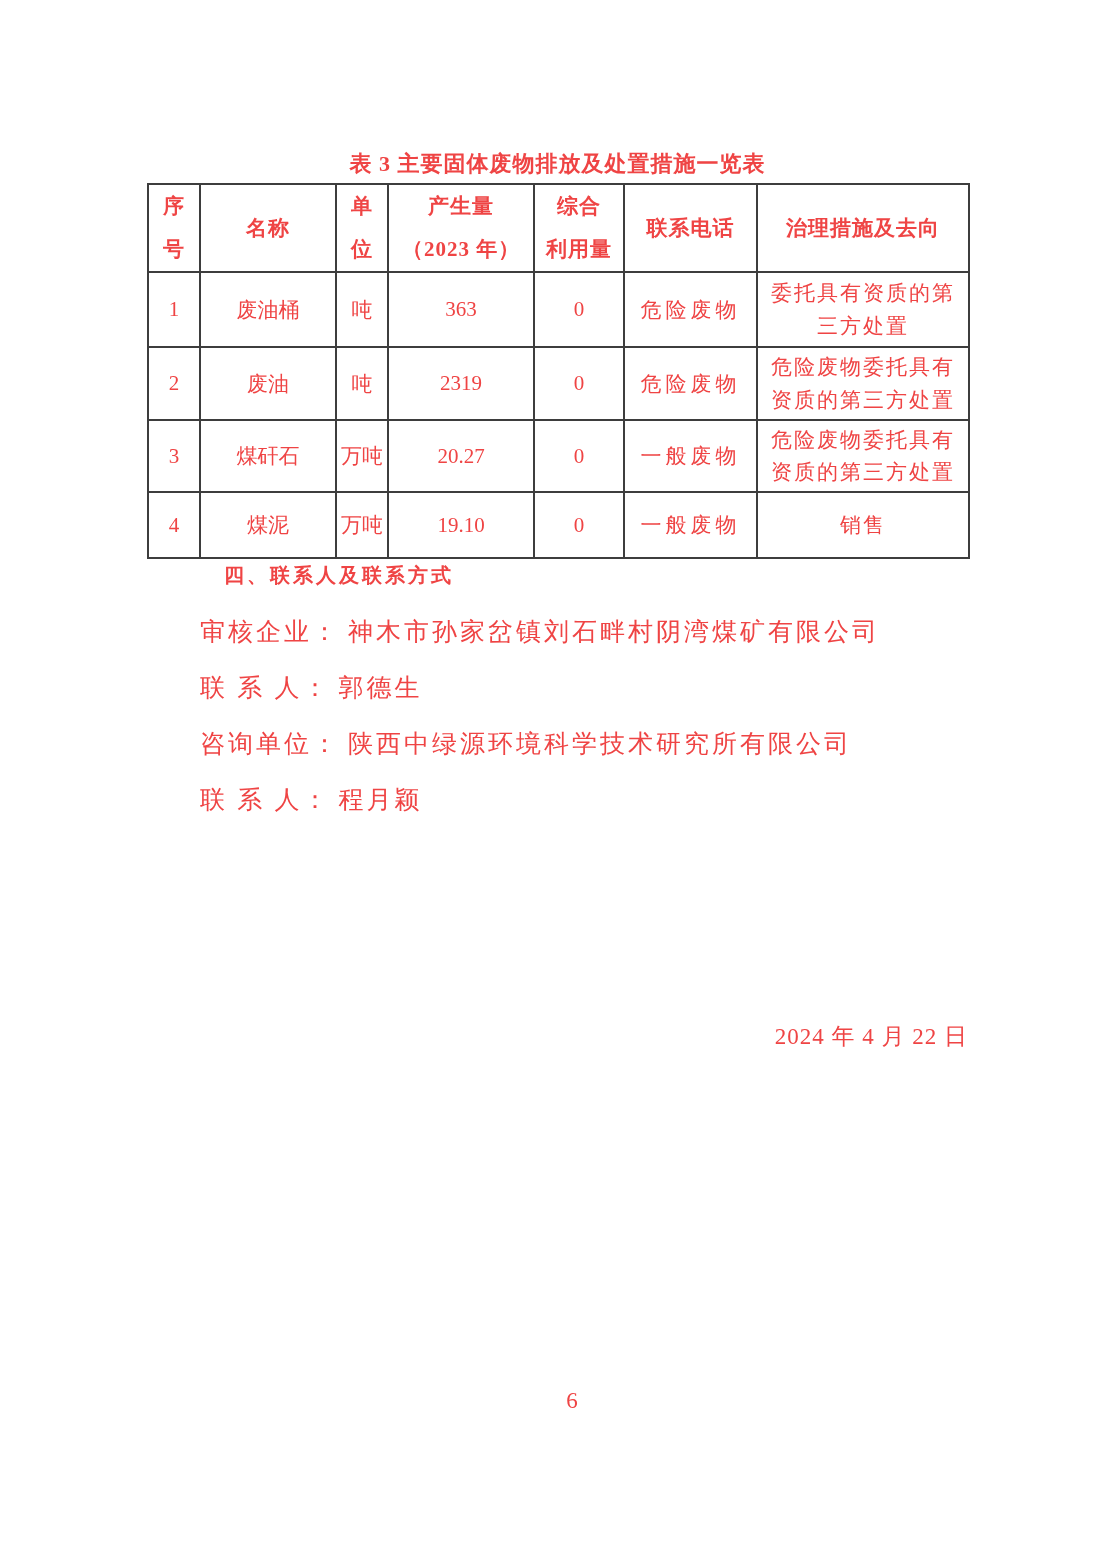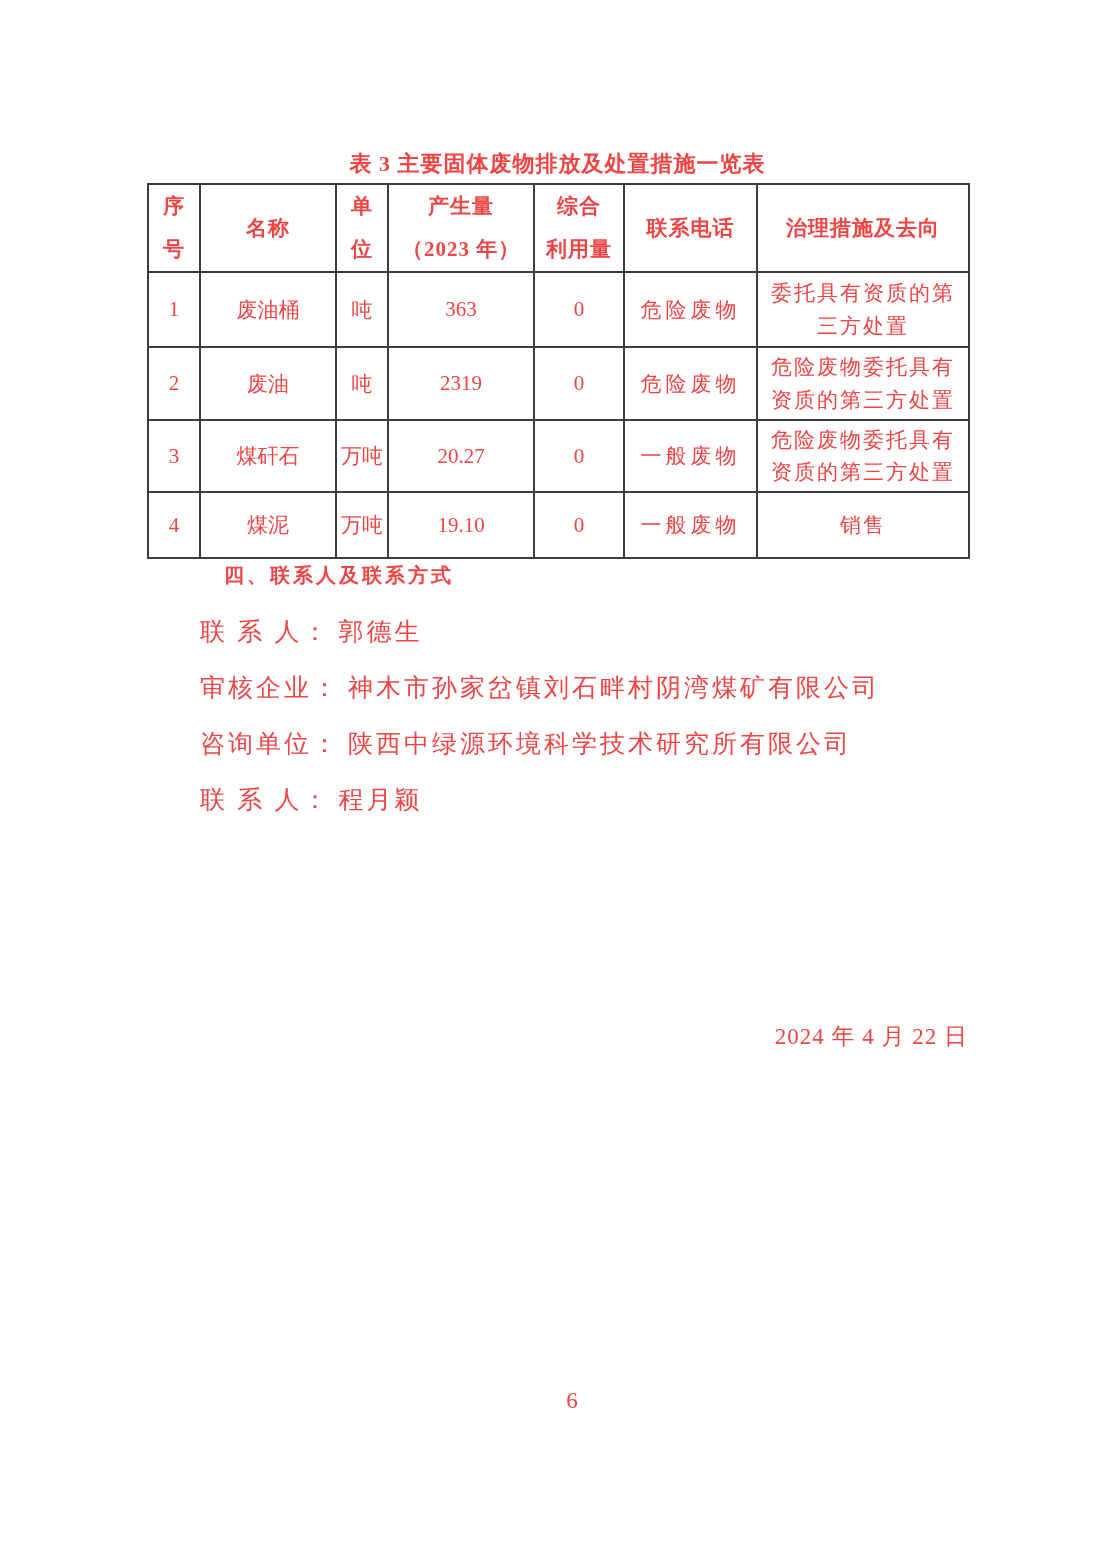--- a/index.html
+++ b/index.html
@@ -174,26 +174,26 @@
         <td class="nature-cell">一般废物</td>
         <td class="measure-cell">销售</td>
       </tr>
     </tbody>
   </table>
 
   <div class="section-heading">四、联系人及联系方式</div>
 
   <div class="contact-block">
     <div class="contact-line">
+      <span class="contact-label">审核企业：</span><span class="contact-value">神木市孙家岔镇刘石畔村阴湾煤矿有限公司</span>
+    </div>
+    <div class="contact-line">
       <span class="contact-label">联 系 人：</span><span class="contact-value">郭德生</span>
     </div>
     <div class="contact-line">
-      <span class="contact-label">审核企业：</span><span class="contact-value">神木市孙家岔镇刘石畔村阴湾煤矿有限公司</span>
-    </div>
-    <div class="contact-line">
       <span class="contact-label">咨询单位：</span><span class="contact-value">陕西中绿源环境科学技术研究所有限公司</span>
     </div>
     <div class="contact-line">
       <span class="contact-label">联 系 人：</span><span class="contact-value">程月颖</span>
     </div>
   </div>
 
   <div class="doc-date">2024 年 4 月 22 日</div>
 
   <div class="page-number">6</div>

